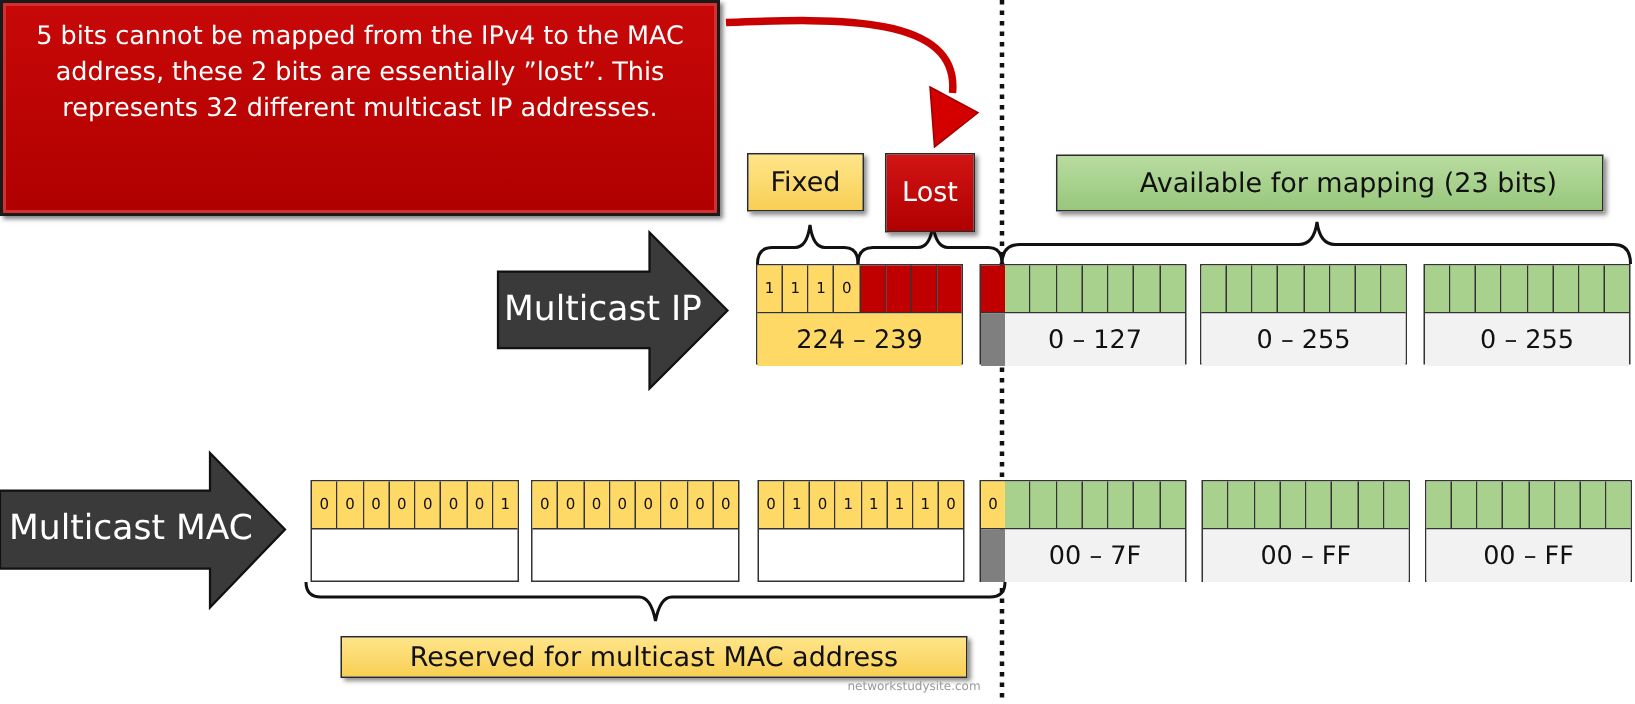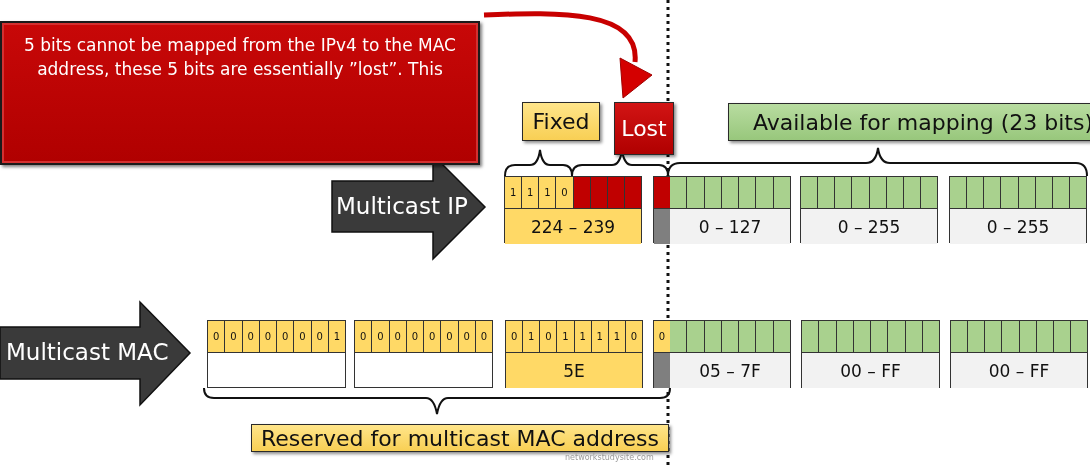--- a/index.html
+++ b/index.html
@@ -6,29 +6,27 @@
   body { width: 1090px; height: 469px; position: relative; overflow: hidden;
          font-family: "DejaVu Sans", "Liberation Sans", sans-serif; }
   .abs { position: absolute; }
   #callout {
     left: 0; top: 0; width: 480px; height: 144px;
     background: linear-gradient(#c80808, #b00000);
     border: 2px solid #1a1a1a; box-sizing: border-box;
     box-shadow: 2px 2px 3px rgba(0,0,0,0.5), inset 0 0 0 2px #d43030;
     color: #fff; font-size: 17px; line-height: 24px; text-align: center;
     padding-top: 10px;
-    margin-top: 21px;
   }
   #callout div { white-space: nowrap; }
   .label-box {
     position: absolute; box-sizing: border-box; border: 1.5px solid #2a2a2a;
     box-shadow: 2px 2px 3px rgba(0,0,0,0.45);
-    font-size: 22px; display: flex; align-items: center; justify-content: center;
+    font-size: 18px; display: flex; align-items: center; justify-content: center;
     white-space: nowrap;
-    margin-left: 24px;
   }
   .yellow-label { background: linear-gradient(#ffe58a, #f8cf54); color: #111; }
   .red-label { background: linear-gradient(#d21414, #b00000); color: #fff; }
   .green-label { background: linear-gradient(#b8dca0, #98c77c); color: #111; padding-left: 25px; }
   .field {
     position: absolute; box-sizing: border-box; border: 1px solid #333;
   }
   .bits { display: flex; height: 31px; border-bottom: 1px solid #333; }
   .bit {
     flex: 1; box-sizing: border-box; border-right: 1px solid #333;
@@ -68,21 +66,22 @@
 
   <path d="M572 176 Q572 165 582 165 L612 165 Q620 165 622 150 Q624 165 632 165 L659 165 Q668 165 668 176" fill="none" stroke="#111" stroke-width="2"></path>
 
   <path d="M668 176 Q668 163 680 163 L866 163 Q876 163 878 148 Q880 163 890 163 L1076 163 Q1087 163 1087 176" fill="none" stroke="#111" stroke-width="2"></path>
 
   <path d="M204 388 Q204 398 214 398 L426 398 Q434 398 437 414 Q440 398 448 398 L660 398 Q670 398 670 388" fill="none" stroke="#111" stroke-width="2"></path>
 </svg>
 
 <div id="callout" class="abs">
   <div>5 bits cannot be mapped from the IPv4 to the MAC</div>
-  <div>address, these 5 bits are essentially ”lost”. This</div>
+  <div>address, these 2 bits are essentially ”lost”. This</div>
+  <div>represents 32 different multicast IP addresses.</div>
 </div>
 
 <div class="label-box yellow-label" style="left:498px;top:102px;width:78px;height:39px;">Fixed</div>
 <div class="label-box red-label" style="left:590px;top:102px;width:60px;height:53px;">Lost</div>
 <div class="label-box green-label" style="left:704px;top:103px;width:365px;height:38px;">Available for mapping (23 bits)</div>
 <div class="label-box yellow-label" style="left:227px;top:424px;width:418px;height:28px;">Reserved for multicast MAC address</div>
 
 <div class="arrow-text" style="left:336px;top:193px;">Multicast IP</div>
 <div class="arrow-text" style="left:6px;top:339px;">Multicast MAC</div>
 
@@ -179,41 +178,40 @@
   <div class="bits">
     <div class="bit y">0</div>
     <div class="bit y">1</div>
     <div class="bit y">0</div>
     <div class="bit y">1</div>
     <div class="bit y">1</div>
     <div class="bit y">1</div>
     <div class="bit y">1</div>
     <div class="bit y">0</div>
   </div>
-  <div class="value y">5E</div>
 </div>
 
 <div class="field" style="left:653px;top:320px;width:138px;height:68px;display:flex;">
   <div style="width:16px;">
     <div class="bits">
         <div class="bit y">0</div>
       </div>
     <div class="value k"></div>
   </div>
   <div style="flex:1;">
     <div class="bits">
       <div class="bit g"></div>
       <div class="bit g"></div>
       <div class="bit g"></div>
       <div class="bit g"></div>
       <div class="bit g"></div>
       <div class="bit g"></div>
       <div class="bit g"></div>
     </div>
-    <div class="value l">05 – 7F</div>
+    <div class="value l">00 – 7F</div>
   </div>
 </div>
 
 <div class="field" style="left:801px;top:320px;width:139px;height:68px;">
   <div class="bits">
     <div class="bit g"></div>
       <div class="bit g"></div>
     <div class="bit g"></div>
       <div class="bit g"></div>
     <div class="bit g"></div>

